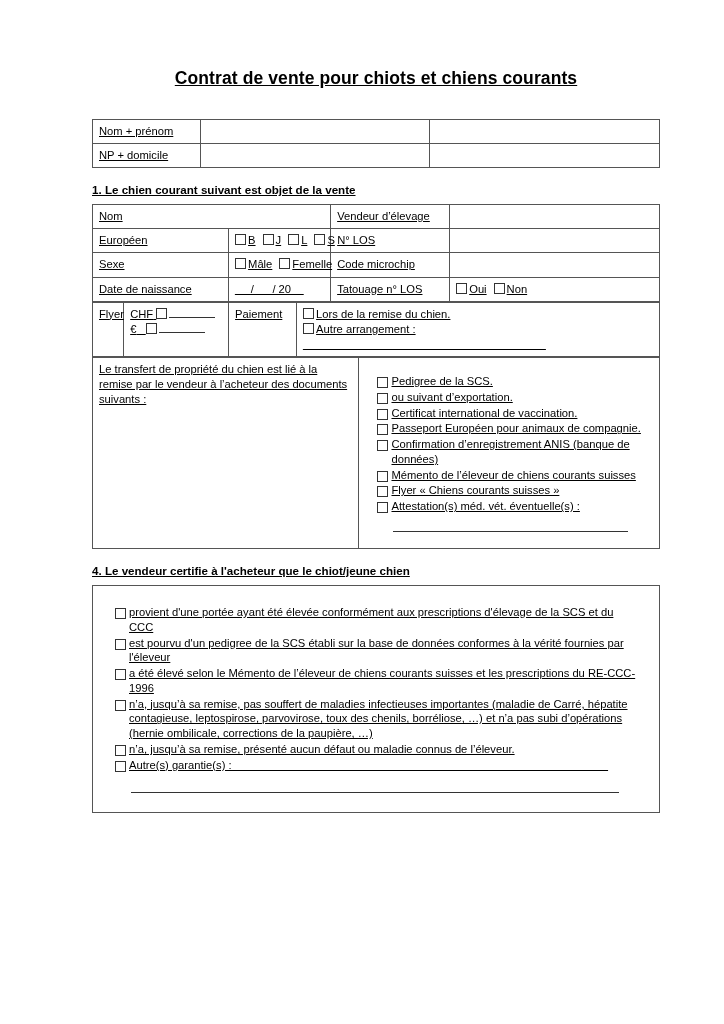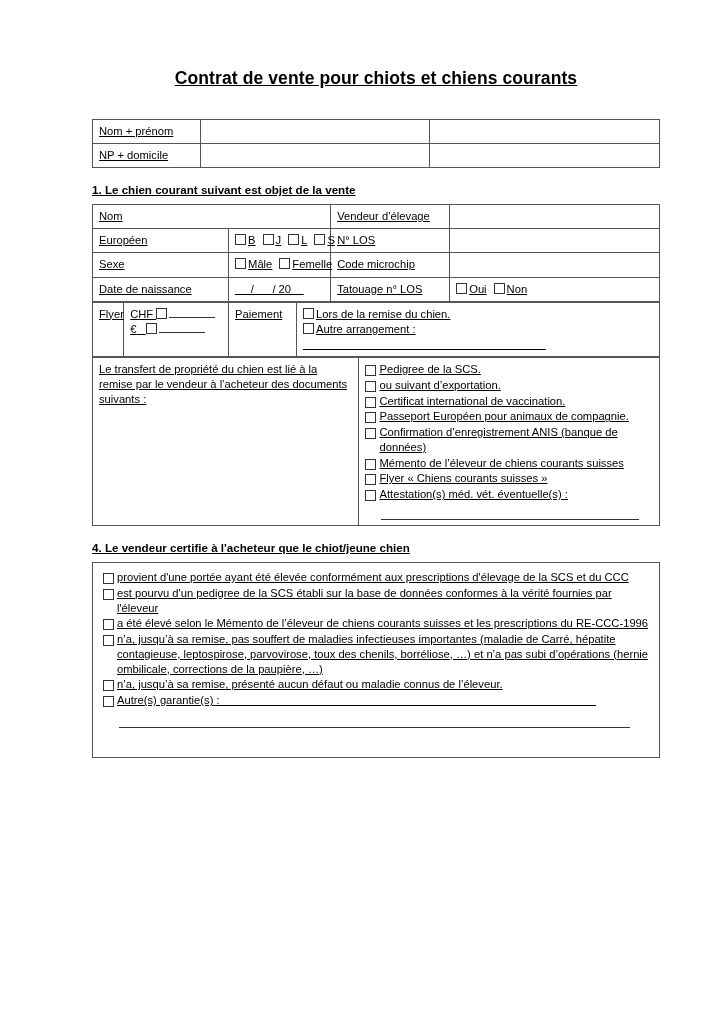--- a/index.html
+++ b/index.html
@@ -63,21 +63,21 @@
   }
   .cb-lbl { margin-right: 7px; white-space: nowrap; }
   .nowrap { white-space: nowrap; }
   .underline-fill {
     display: inline-block;
     border-bottom: 1px solid #333;
     height: 10px;
   }
   ul.cklist {
     list-style: none;
-    margin: 0;
+    margin: 12px;
     padding: 0;
   }
   ul.cklist li {
     position: relative;
     padding-left: 14px;
     margin-bottom: 1px;
     line-height: 1.32;
   }
   ul.cklist li .cb {
     position: absolute;

